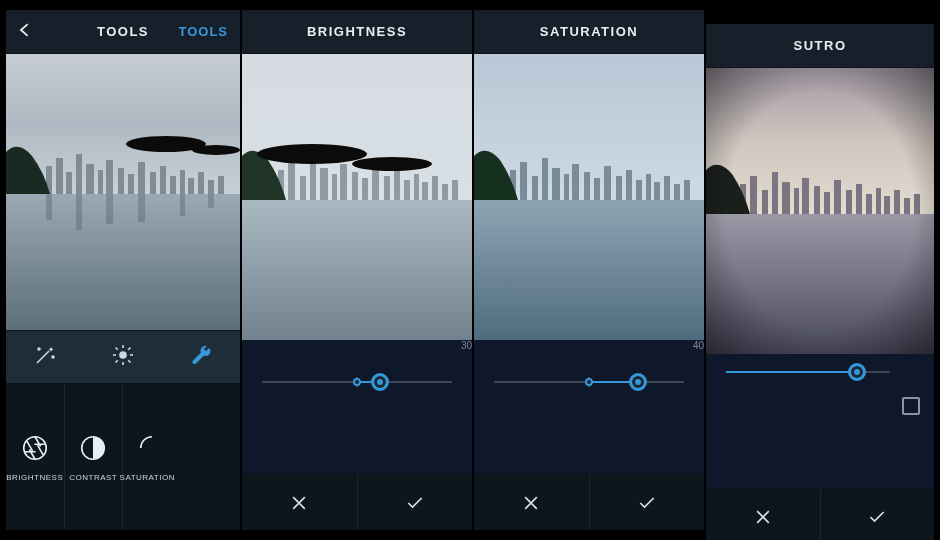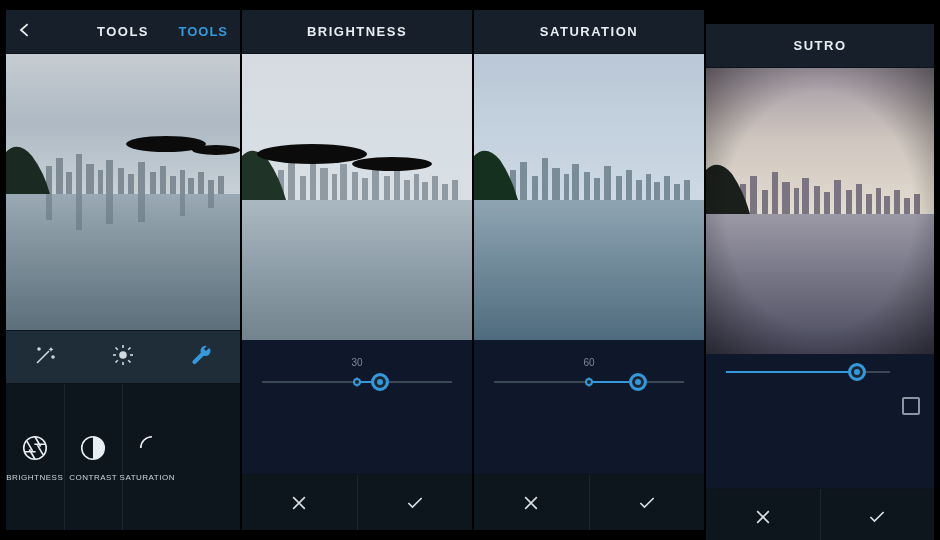--- a/index.html
+++ b/index.html
@@ -111,24 +111,24 @@
   .tool-item svg { width: 30px; height: 30px; }
 
   
   .slider-area {
     flex: 1;
     display: flex;
     flex-direction: column;
     align-items: stretch;
   }
   .value-label {
-    text-align: center;
+    text-align: right;
     color: #7b8a96;
     font-size: 10px;
-    padding-top: 17px;
+    padding-top: 0;
     height: 24px;
   }
   .slider-wrap {
     position: relative;
     height: 36px;
     margin: 0 20px;
   }
   .ex-box { margin-right: 44px; }
   .track {
     position: absolute;
@@ -426,21 +426,21 @@
           <rect x="172" y="120" width="5" height="26"></rect>
           <rect x="180" y="128" width="6" height="18"></rect>
           <rect x="190" y="122" width="6" height="24"></rect>
           <rect x="200" y="130" width="6" height="16"></rect>
           <rect x="210" y="126" width="6" height="20"></rect>
         </g>
       <path d="M0 146 L0 102 Q12 90 26 106 Q38 124 44 146 Z" fill="#16301f"></path>
     </svg>
   </div>
   <div class="slider-area">
-    <div class="value-label">60</div>
+    <div class="value-label">40</div>
     <div class="slider-wrap">
       <div class="track"></div>
       <div class="midtick" style="left:50%"></div>
       <div class="track fill" style="left:50%; right:24%"></div>
       <div class="start-dot" style="left:50%"></div>
       <div class="handle" style="left:76%"></div>
     </div>
     <div style="flex:1"></div>
     <div class="confirm-row">
       <div class="btn">

